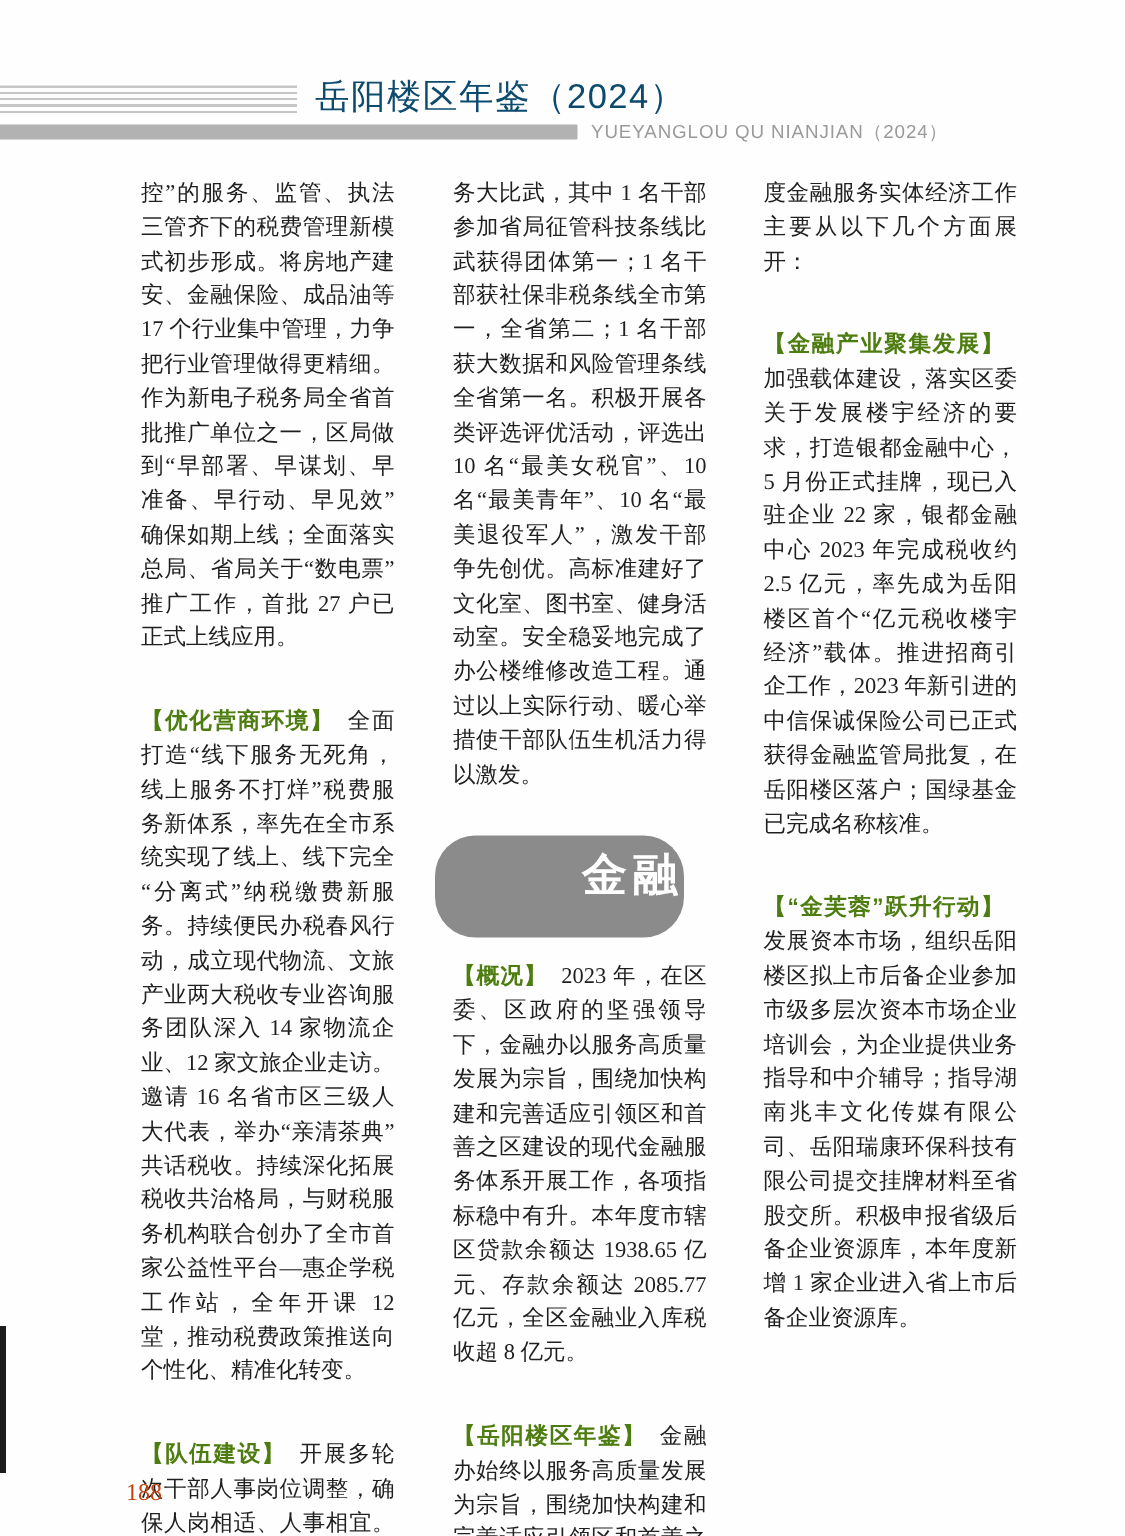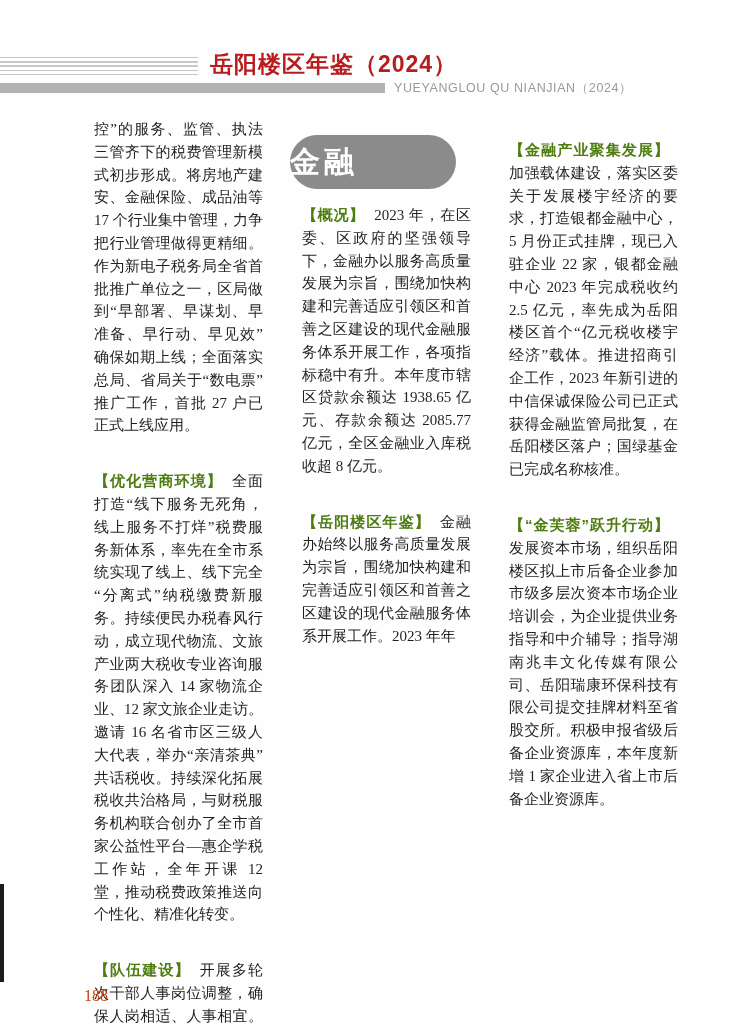--- a/index.html
+++ b/index.html
@@ -16,22 +16,22 @@
     position: absolute; left: 0; top: 57px;
     width: 198px; height: 21px;
     background: repeating-linear-gradient(
       to bottom,
       #c6c6c6 0px, #c6c6c6 1.5px,
       transparent 1.5px, transparent 4.2px);
   }
   .hdr-title {
     position: absolute; left: 210px; top: 49px;
     font-family: "Liberation Sans", "DejaVu Sans", sans-serif;
-    font-weight: 700; font-size: 23px; letter-spacing: 1px;
-    color: #b91c1c; white-space: nowrap;
+    font-weight: 400; font-size: 23px; letter-spacing: 1px;
+    color: #0c4a6e; white-space: nowrap;
   }
   .hdr-bar {
     position: absolute; left: 0; top: 83px;
     width: 385px; height: 10px;
     background: #b2b2b2;
   }
   .hdr-sub {
     position: absolute; left: 394px; top: 80px;
     font-family: "Liberation Sans", "DejaVu Sans", sans-serif;
     font-size: 12.5px; letter-spacing: 0.6px;
@@ -49,28 +49,28 @@
   .col-3 { left: 497px; }
   .para { margin: 12px; }
   .para-spaced { margin-top: 33px; }
   .para-head {
     font-family: Liberation Sans, sans-serif;
     font-weight: 700; color: #4d7c0f;
     margin-right: 9px;
   }
   
   .badge {
-    width: 166px; height: 54px;
+    width: 166px; height: 68px;
     margin: 29px 0 15px 0;
     background: #8b8b8b;
     border-radius: 27px;
     color: #ffffff;
     font-weight: 700; font-size: 30px;
     letter-spacing: 4px;
-    line-height: 54px; text-align: left;
+    line-height: 54px; text-align: right;
   }
   
   .page-number {
     position: absolute; left: 84px; top: 961px;
     font-size: 16px; color: #c2410c; margin-top: 26px;
   }
   .edge-mark {
     position: absolute; left: 0; top: 884px;
     width: 4px; height: 98px;
     background: #1c1c1c;
@@ -86,26 +86,28 @@
   <div class="hdr-bar"></div>
   <div class="hdr-sub">YUEYANGLOU QU NIANJIAN（2024）</div>
 
   <div class="col col-1">
     <p class="para"><span>控”的服务、监管、执法三管齐下的税费管理新模式初步形成。将房地产建安、金融保险、成品油等 17 个行业集中管理，力争把行业管理做得更精细。作为新电子税务局全省首批推广单位之一，区局做到“早部署、早谋划、早准备、早行动、早见效”确保如期上线；全面落实总局、省局关于“数电票”推广工作，首批 27 户已正式上线应用。</span></p>
     <p class="para para-spaced"><span class="para-head">【优化营商环境】</span><span>全面打造“线下服务无死角，线上服务不打烊”税费服务新体系，率先在全市系统实现了线上、线下完全“分离式”纳税缴费新服务。持续便民办税春风行动，成立现代物流、文旅产业两大税收专业咨询服务团队深入 14 家物流企业、12 家文旅企业走访。邀请 16 名省市区三级人大代表，举办“亲清茶典”共话税收。持续深化拓展税收共治格局，与财税服务机构联合创办了全市首家公益性平台—惠企学税工作站，全年开课 12 堂，推动税费政策推送向个性化、精准化转变。</span></p>
     <p class="para para-spaced"><span class="para-head">【队伍建设】</span><span>开展多轮次干部人事岗位调整，确保人岗相适、人事相宜。持续开展以师带徒，组织参加市局各条线业</span></p>
   </div>
 
   <div class="col col-2">
+    <p class="para"><span>务大比武，其中 1 名干部参加省局征管科技条线比武获得团体第一；1 名干部获社保非税条线全市第一，全省第二；1 名干部获大数据和风险管理条线全省第一名。积极开展各类评选评优活动，评选出 10 名“最美女税官”、10 名“最美青年”、10 名“最美退役军人”，激发干部争先创优。高标准建好了文化室、图书室、健身活动室。安全稳妥地完成了办公楼维修改造工程。通过以上实际行动、暖心举措使干部队伍生机活力得以激发。</span></p>
     <div class="badge">金融</div>
     <p class="para"><span class="para-head">【概况】</span><span>2023 年，在区委、区政府的坚强领导下，金融办以服务高质量发展为宗旨，围绕加快构建和完善适应引领区和首善之区建设的现代金融服务体系开展工作，各项指标稳中有升。本年度市辖区贷款余额达 1938.65 亿元、存款余额达 2085.77 亿元，全区金融业入库税收超 8 亿元。</span></p>
     <p class="para para-spaced"><span class="para-head">【岳阳楼区年鉴】</span><span>金融办始终以服务高质量发展为宗旨，围绕加快构建和完善适应引领区和首善之区建设的现代金融服务体系开展工作。2023 年年</span></p>
   </div>
 
   <div class="col col-3">
+    <p class="para"><span>度金融服务实体经济工作主要从以下几个方面展开：</span></p>
     <p class="para para-spaced"><span class="para-head">【金融产业聚集发展】</span><span>加强载体建设，落实区委关于发展楼宇经济的要求，打造银都金融中心，5 月份正式挂牌，现已入驻企业 22 家，银都金融中心 2023 年完成税收约 2.5 亿元，率先成为岳阳楼区首个“亿元税收楼宇经济”载体。推进招商引企工作，2023 年新引进的中信保诚保险公司已正式获得金融监管局批复，在岳阳楼区落户；国绿基金已完成名称核准。</span></p>
     <p class="para para-spaced"><span class="para-head">【“金芙蓉”跃升行动】</span><span>发展资本市场，组织岳阳楼区拟上市后备企业参加市级多层次资本市场企业培训会，为企业提供业务指导和中介辅导；指导湖南兆丰文化传媒有限公司、岳阳瑞康环保科技有限公司提交挂牌材料至省股交所。积极申报省级后备企业资源库，本年度新增 1 家企业进入省上市后备企业资源库。</span></p>
   </div>
 
   <div class="page-number">188</div>
   <div class="edge-mark"></div>
 
 </div>
 
 </body></html>

